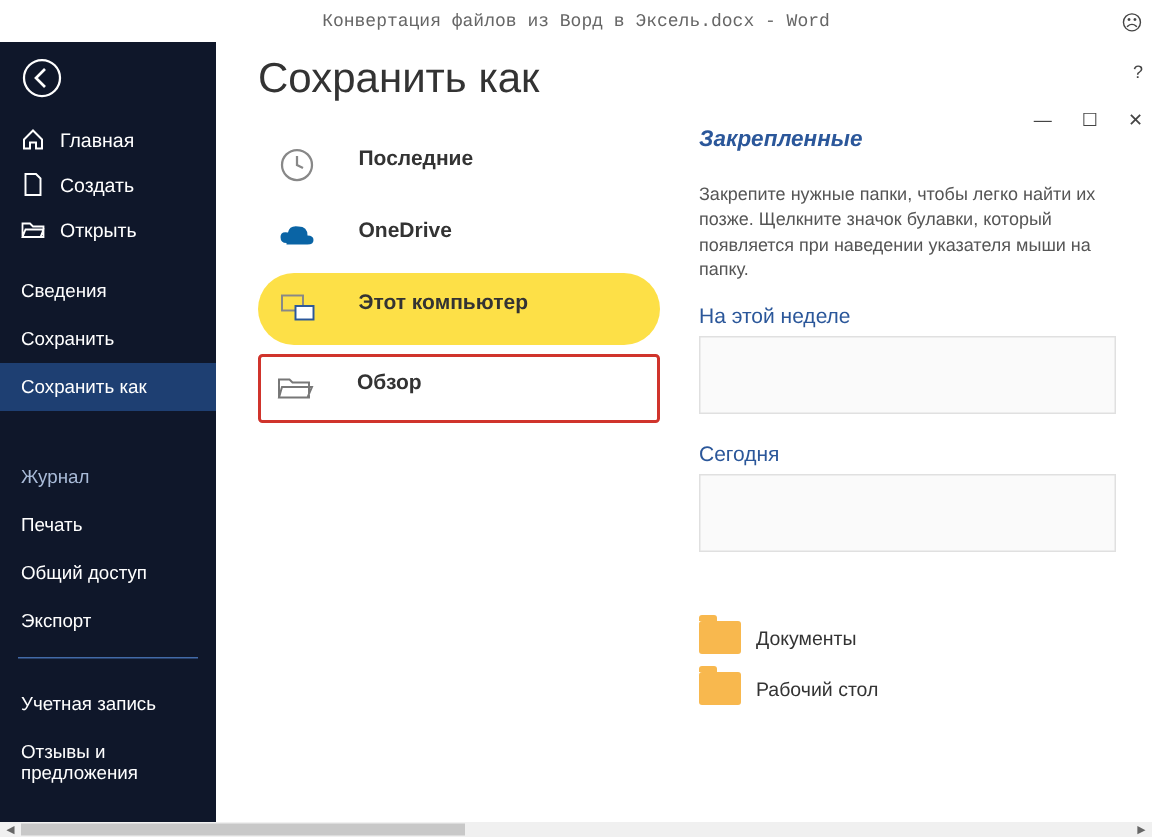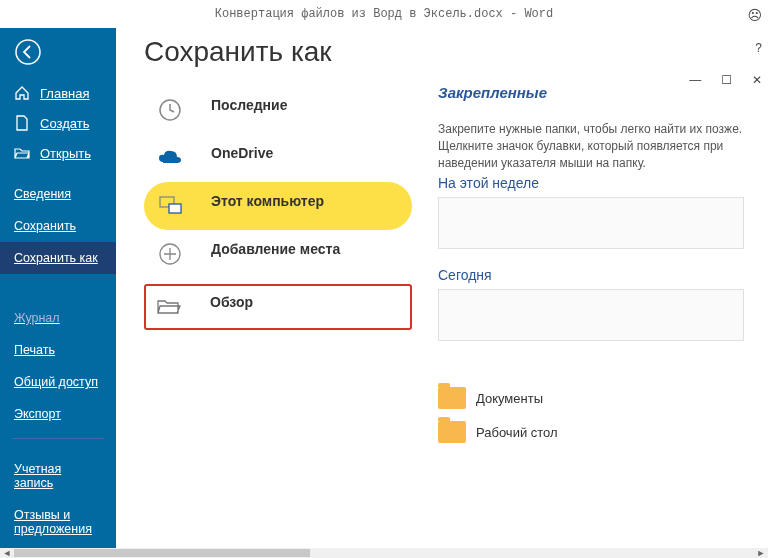--- a/index.html
+++ b/index.html
@@ -6,21 +6,21 @@
   body { width: 768px; height: 558px; background: #fff; overflow: hidden; position: relative; }
   
   .titlebar { height: 28px; display: flex; align-items: center; justify-content: flex-end; padding: 0 6px; gap: 14px; font-size: 12px; color: #444; }
   .titlebar .title { position: absolute; left: 50%; transform: translateX(-50%); font-size: 12px; color: #666; font-family: Liberation Mono, monospace; }
   .titlebar .right { display: flex; align-items: flex-end; gap: 18px; flex-direction: column; }
   .titlebar .winbtns { display: flex; gap: 20px; margin-left: 10px; }
   .titlebar .face { font-size: 14px; }
   
   .main { display: flex; height: 520px; }
   
-  .sidebar { width: 116px; background: #0369a1; color: #fff; display: flex; flex-direction: column; font-size: 13px; text-decoration: underline; }
+  .sidebar { width: 144px; background: #0f172a; color: #fff; display: flex; flex-direction: column; font-size: 13px; }
   .back { padding: 10px 14px 6px; }
   .back svg { display: block; }
   .navtop { padding: 6px 0 4px; }
   .navtop .item { display: flex; align-items: center; gap: 10px; padding: 7px 14px; cursor: pointer; }
   .navtop .item svg { flex: 0 0 auto; }
   .navmid { padding-top: 6px; }
   .navmid .item { padding: 9px 14px; cursor: pointer; font-size: 12.5px; }
   .navmid .item.active { background: #1e3f72; }
   .navmid .item.muted { color: #a9bbd8; margin-top: 28px; }
   .divider { border-top: 1px solid #426aa8; margin: 8px 12px; }
@@ -30,21 +30,21 @@
   .leftcol { width: 268px; }
   .leftcol h1 { font-size: 28px; font-weight: 300; color: #333; margin-bottom: 18px; }
   .locs { display: flex; flex-direction: column; gap: 0; }
   .loc { display: flex; align-items: flex-start; gap: 28px; padding: 10px 12px; cursor: pointer; font-size: 14px; color: #333; border: 1px solid transparent; font-weight: bold; }
   .loc.selected { background: #fde047; border-radius: 24px; }
   .loc.browse { border: 2px solid #d0342c; border-radius: 3px; margin-top: 6px; padding: 8px 10px; }
   .loc svg { flex: 0 0 auto; }
   
   .rightcol { flex: 1; padding-top: 48px; font-size: 13px; color: #333; }
   .rightcol .hdr { color: #2b579a; font-size: 15px; font-weight: 600; margin-bottom: 20px; font-style: italic; }
-  .rightcol .hint { font-size: 12px; color: #555; line-height: 1.4; margin-bottom: 4px; }
+  .rightcol .hint { font-size: 12px; color: #555; line-height: 1.4; margin-bottom: 14px; }
   .rightcol .section { margin-bottom: 18px; }
   .rightcol .sectitle { color: #2b579a; font-size: 14px; margin-bottom: 6px; }
   .rightcol .box { border: 1px solid #e0e0e0; background: #fafafa; height: 52px; width: 100%; }
   .quick { display: flex; align-items: center; gap: 10px; padding: 6px 0; cursor: pointer; }
   .foldicon { width: 28px; height: 22px; background: #f8b84e; border-radius: 2px; position: relative; }
   .foldicon::before { content:""; position:absolute; top:-4px; left:0; width:12px; height:4px; background:#f8b84e; border-radius:2px 2px 0 0; }
   .quickwrap { margin-top: 40px; }
   
   .hscroll { position: absolute; bottom: 0; left: 0; right: 0; height: 10px; background: #f0f0f0; display:flex; align-items:center; }
   .hscroll .arrow { width:14px; text-align:center; font-size:9px; color:#666; }
@@ -130,27 +130,20 @@
             </svg>
           <span>OneDrive</span>
         </div>
         <div class="loc selected">
           <svg width="26" height="26" viewBox="0 0 26 26">
               <rect x="3" y="4" width="14" height="10" fill="none" stroke="#888" stroke-width="1.3"></rect>
               <rect x="12" y="11" width="12" height="9" fill="#fff" stroke="#2b579a" stroke-width="1.3"></rect>
             </svg>
           <span>Этот компьютер</span>
         </div>
-        <div class="loc">
-          <svg width="26" height="26" viewBox="0 0 26 26">
-              <circle cx="13" cy="13" r="10" fill="none" stroke="#888" stroke-width="1.3"></circle>
-              <path d="M13 7 V19 M7 13 H19" stroke="#888" stroke-width="1.3"></path>
-            </svg>
-          <span>Добавление места</span>
-        </div>
         <div class="loc browse">
           <svg width="26" height="26" viewBox="0 0 26 26">
               <path d="M2 7 H9 L11 9 H22 V19 H2 Z M4 12 H24 L21 19 H2 Z" fill="none" stroke="#777" stroke-width="1.3"></path>
             </svg>
           <span>Обзор</span>
         </div>
       </div>
     </div>
 
     <div class="rightcol">

